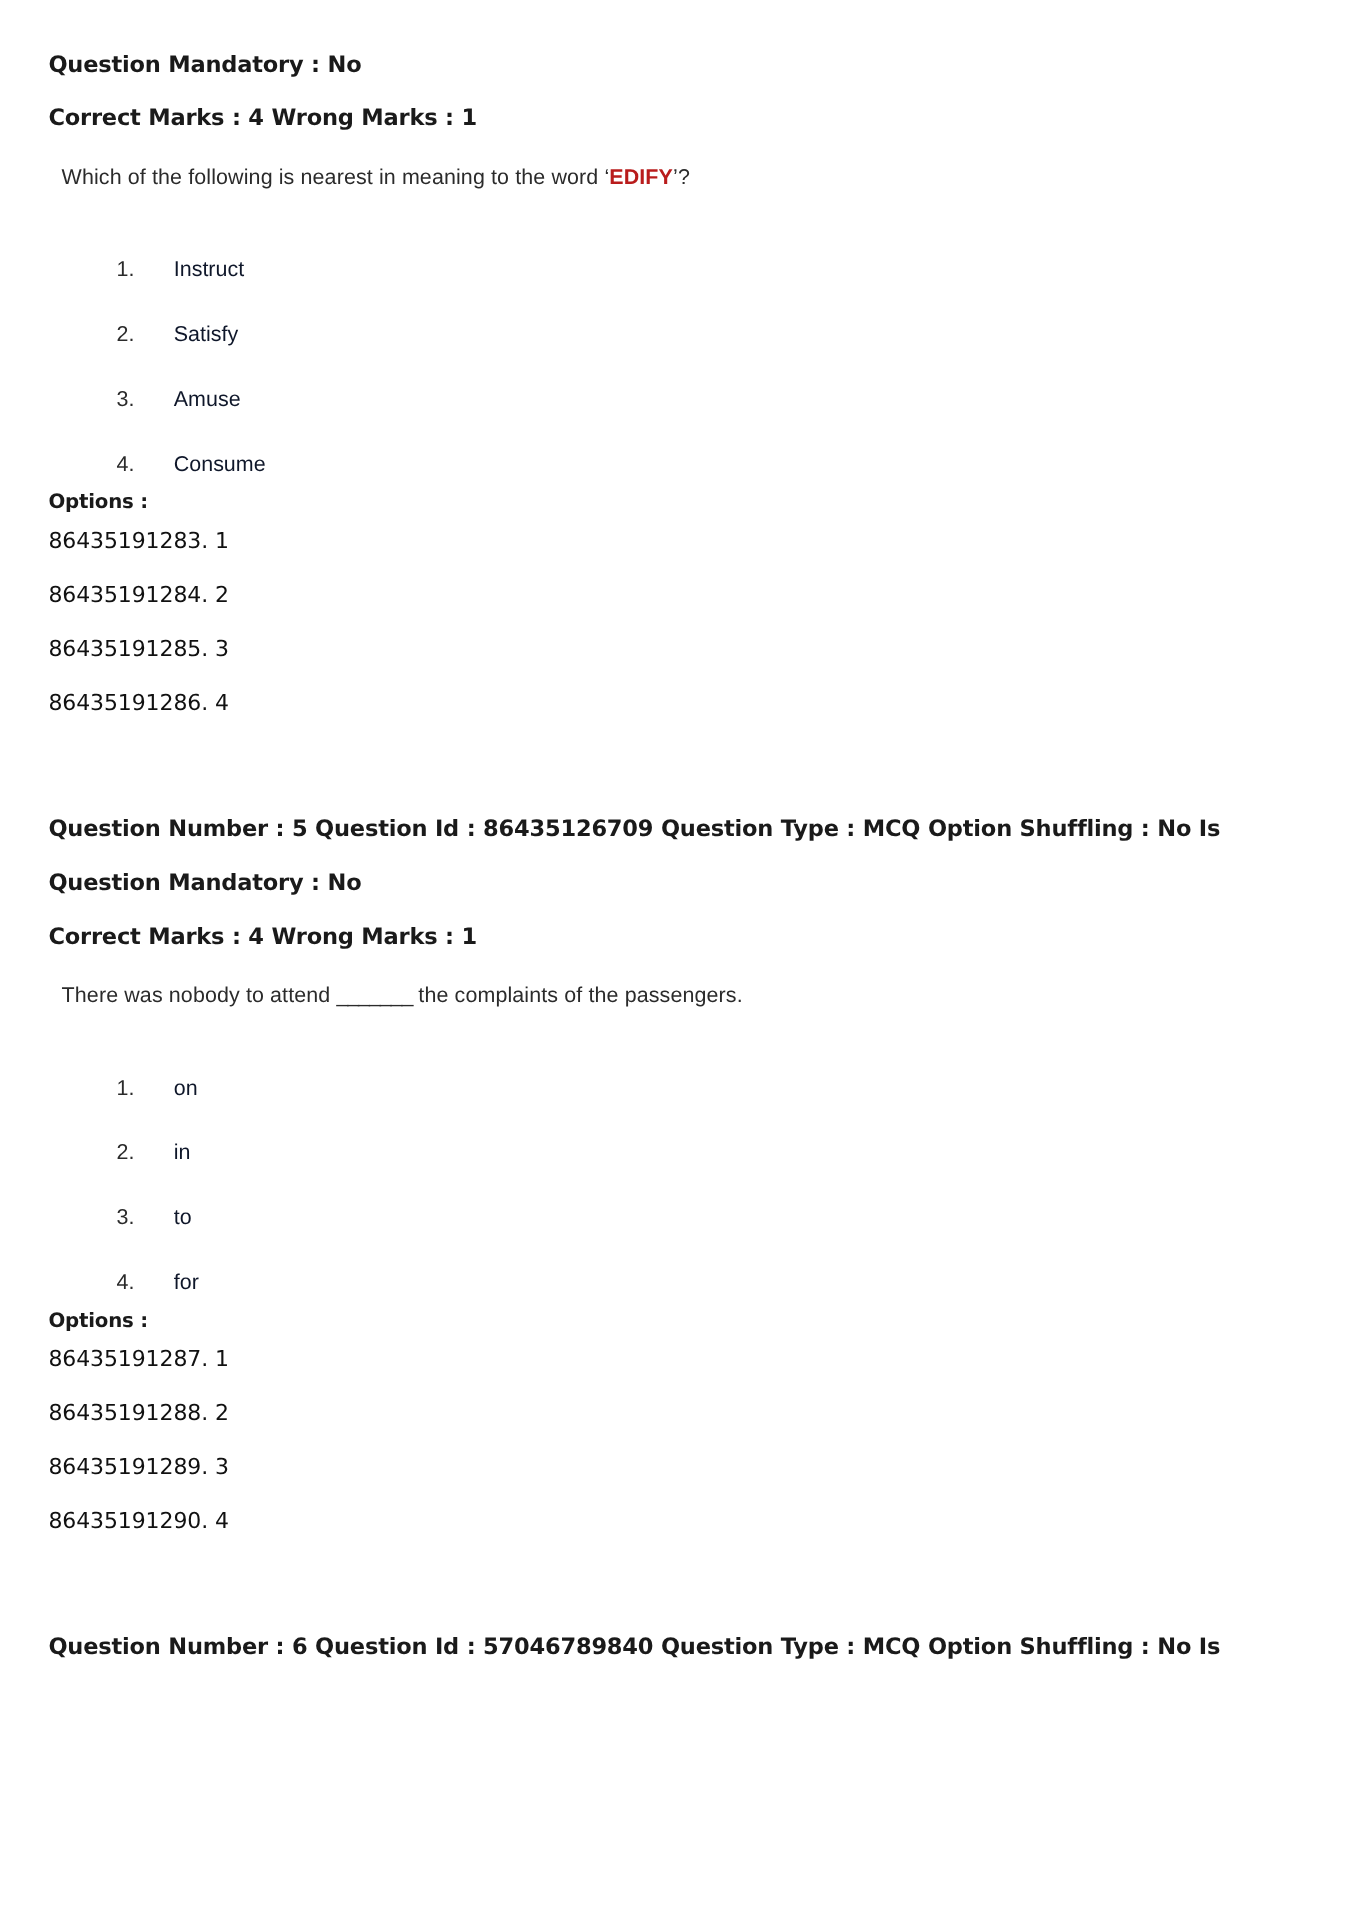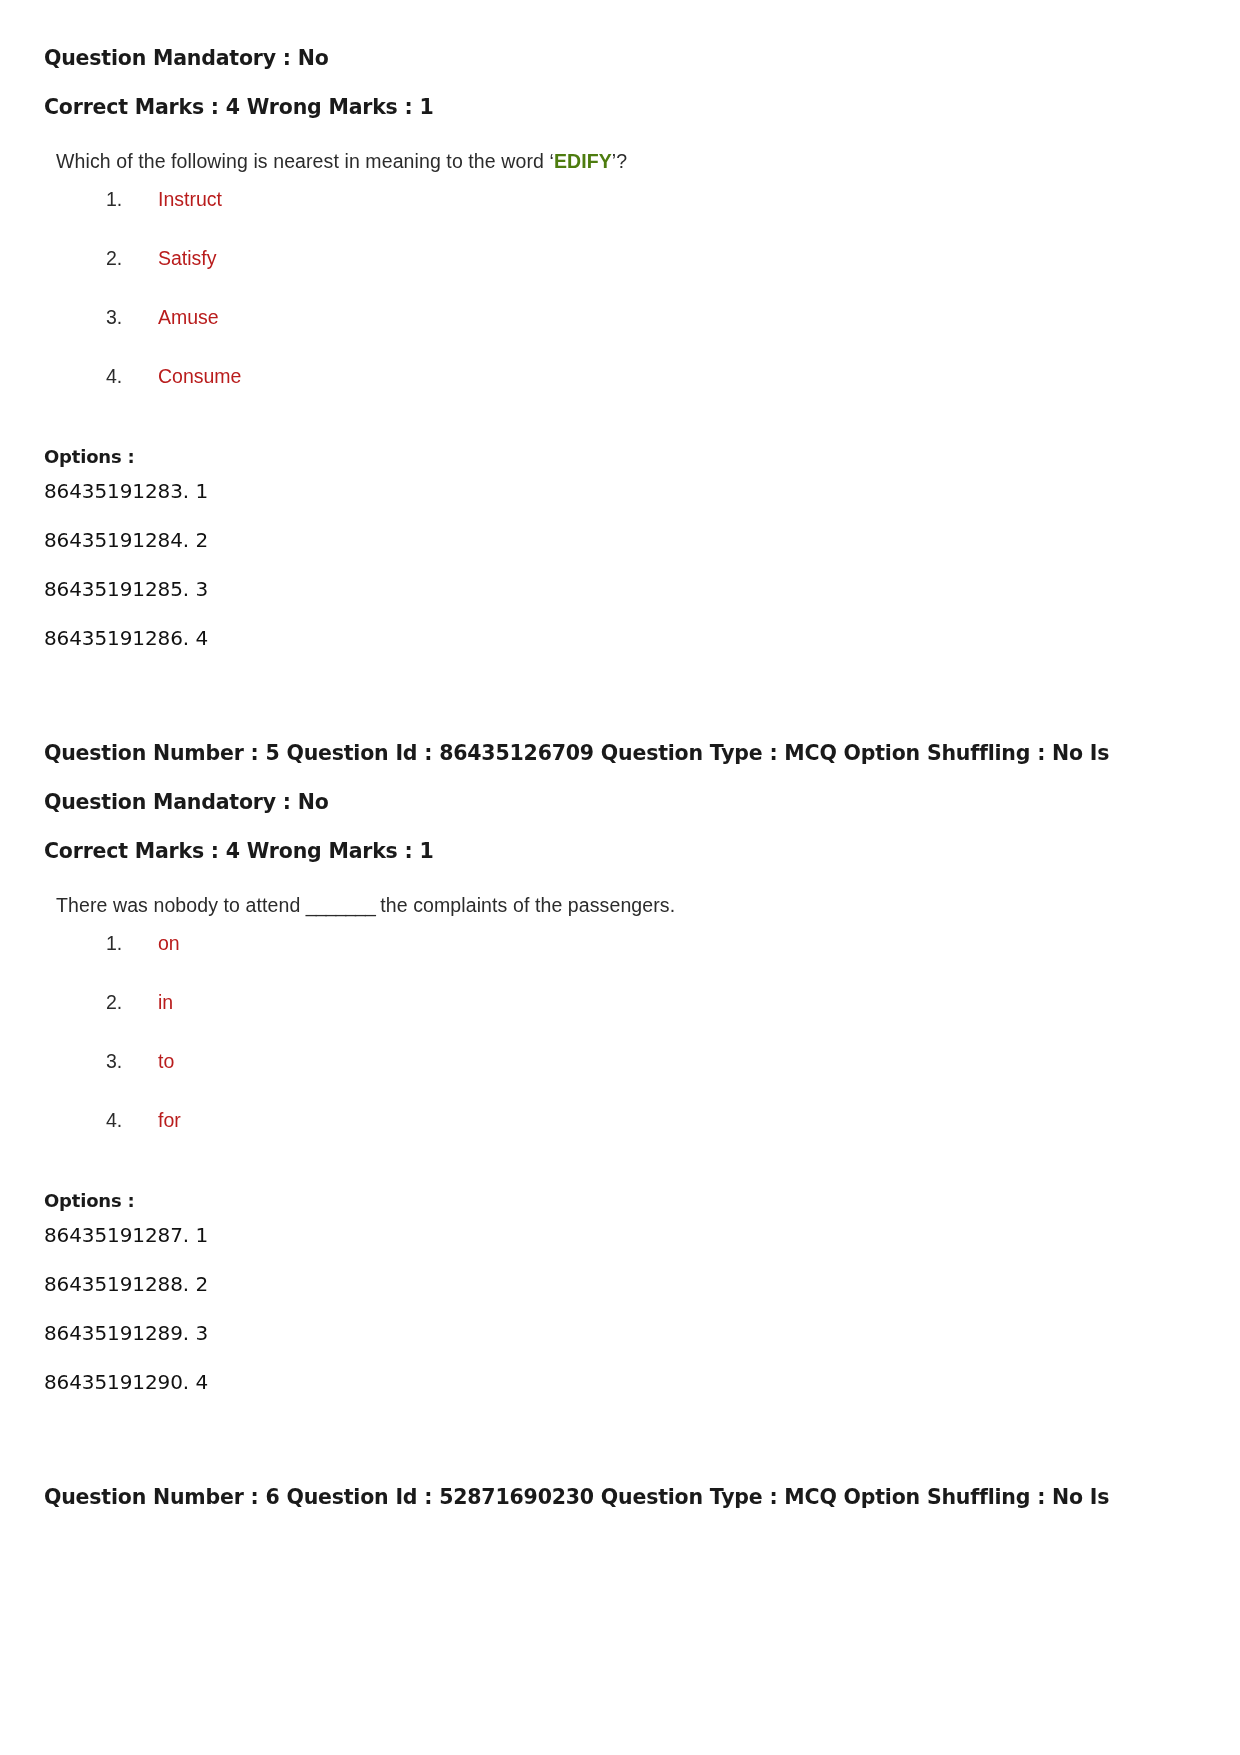--- a/index.html
+++ b/index.html
@@ -41,21 +41,21 @@
   .qtext {
     font-family: "Liberation Sans", sans-serif;
     font-size: 19.5px;
     line-height: 26px;
     color: #2b2b2b;
     margin: 16px 0 0 12px;
     letter-spacing: 0.1px;
   }
   .qtext b {
     font-weight: 700;
-    color: #4d7c0f;
+    color: #b91c1c;
   }
   .blank {
     letter-spacing: -1px;
   }
 
   
   .choices {
     margin: 14px 0 0 0;
     padding: 0;
     list-style: none;
@@ -67,21 +67,22 @@
     font-family: "Liberation Sans", sans-serif;
     font-size: 19.5px;
     color: #2b2b2b;
   }
   .choice .num {
     width: 52px;
     margin-left: 62px;
     color: #2b2b2b;
   }
   .choice .val {
-    color: #b91c1c;
+    color: #0f172a;
+    margin-top: 46px;
   }
 
   
   .options-heading {
     font-family: "DejaVu Sans", sans-serif;
     font-weight: 700;
     font-size: 18px;
     color: #1a1a1a;
     margin: 22px 0 0 0;
     letter-spacing: -0.2px;
@@ -174,16 +175,16 @@
 
     <div class="option-row">86435191287. 1</div>
     <div class="option-row">86435191288. 2</div>
     <div class="option-row">86435191289. 3</div>
     <div class="option-row">86435191290. 4</div>
   </div>
 
   <div class="spacer-lg"></div>
 
   <div>
-    <div class="meta-line meta-block">Question Number : 6 Question Id : 52871690230 Question Type : MCQ Option Shuffling : No Is</div>
+    <div class="meta-line meta-block">Question Number : 6 Question Id : 57046789840 Question Type : MCQ Option Shuffling : No Is</div>
   </div>
 
 </div>
 
 </body></html>

